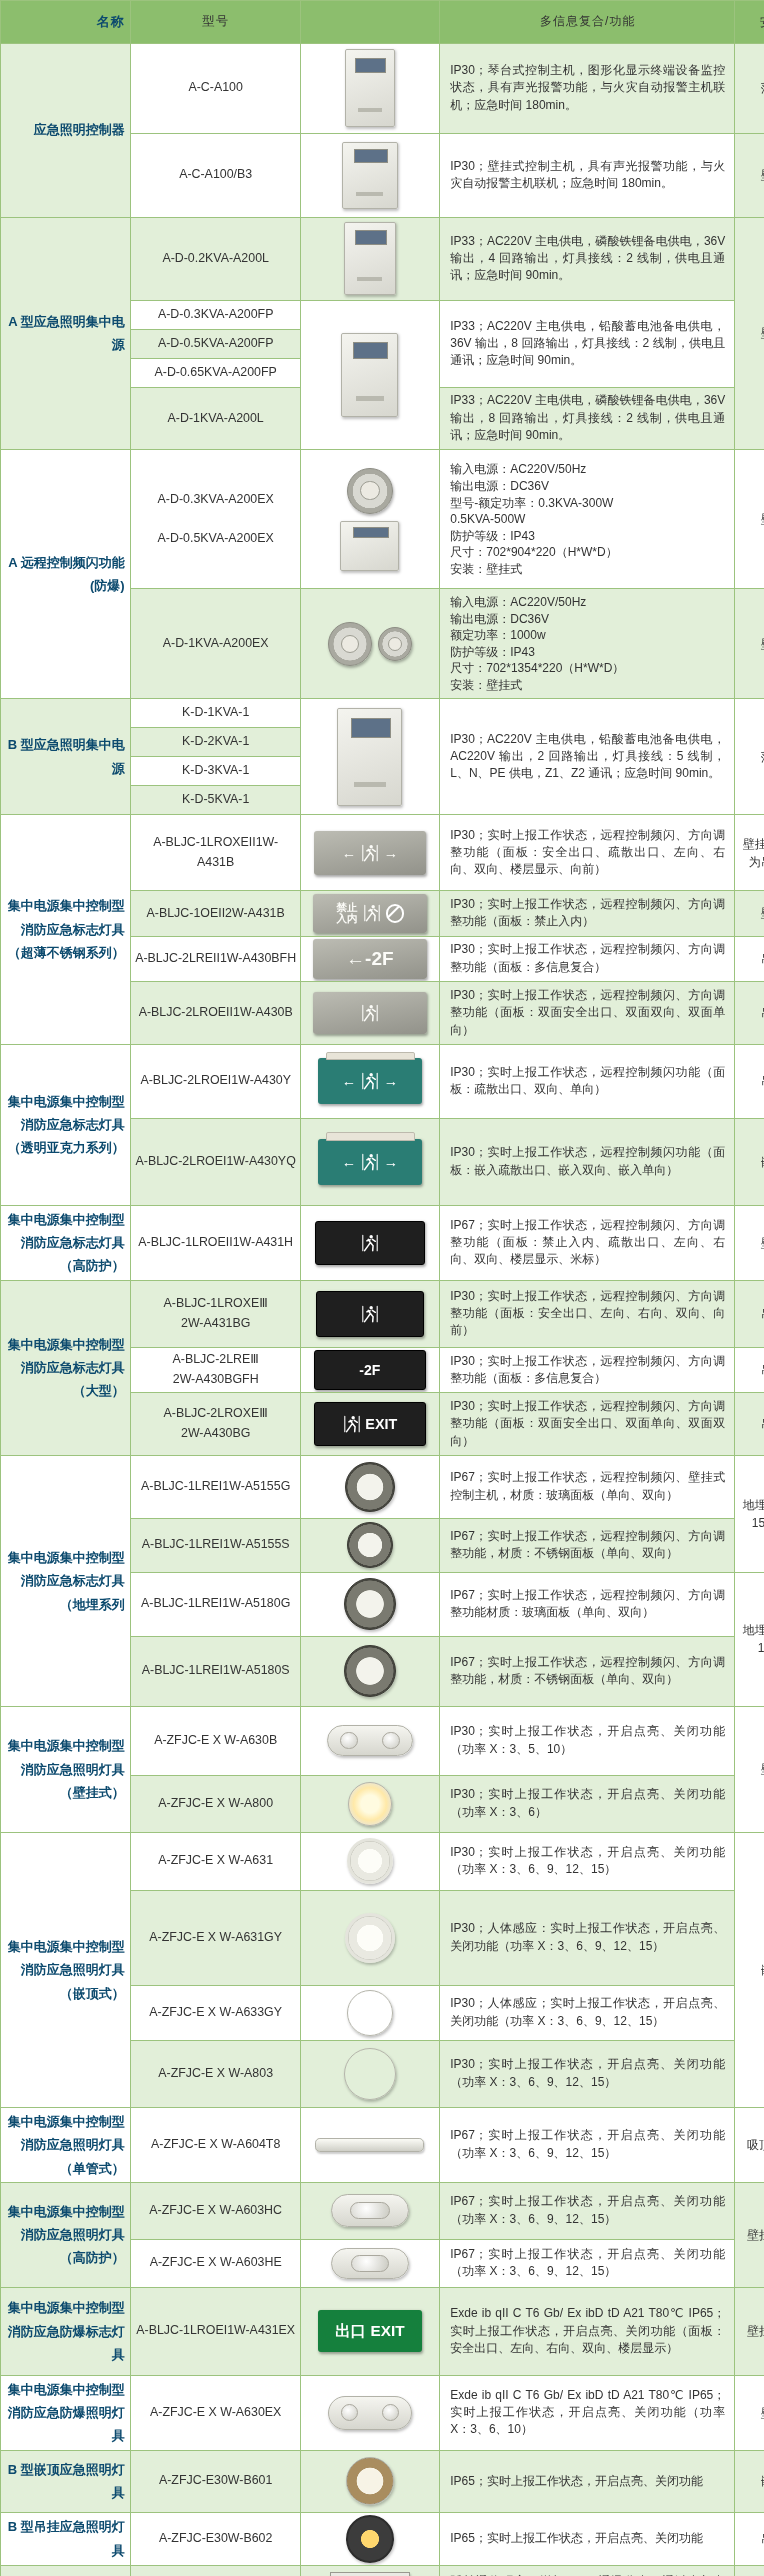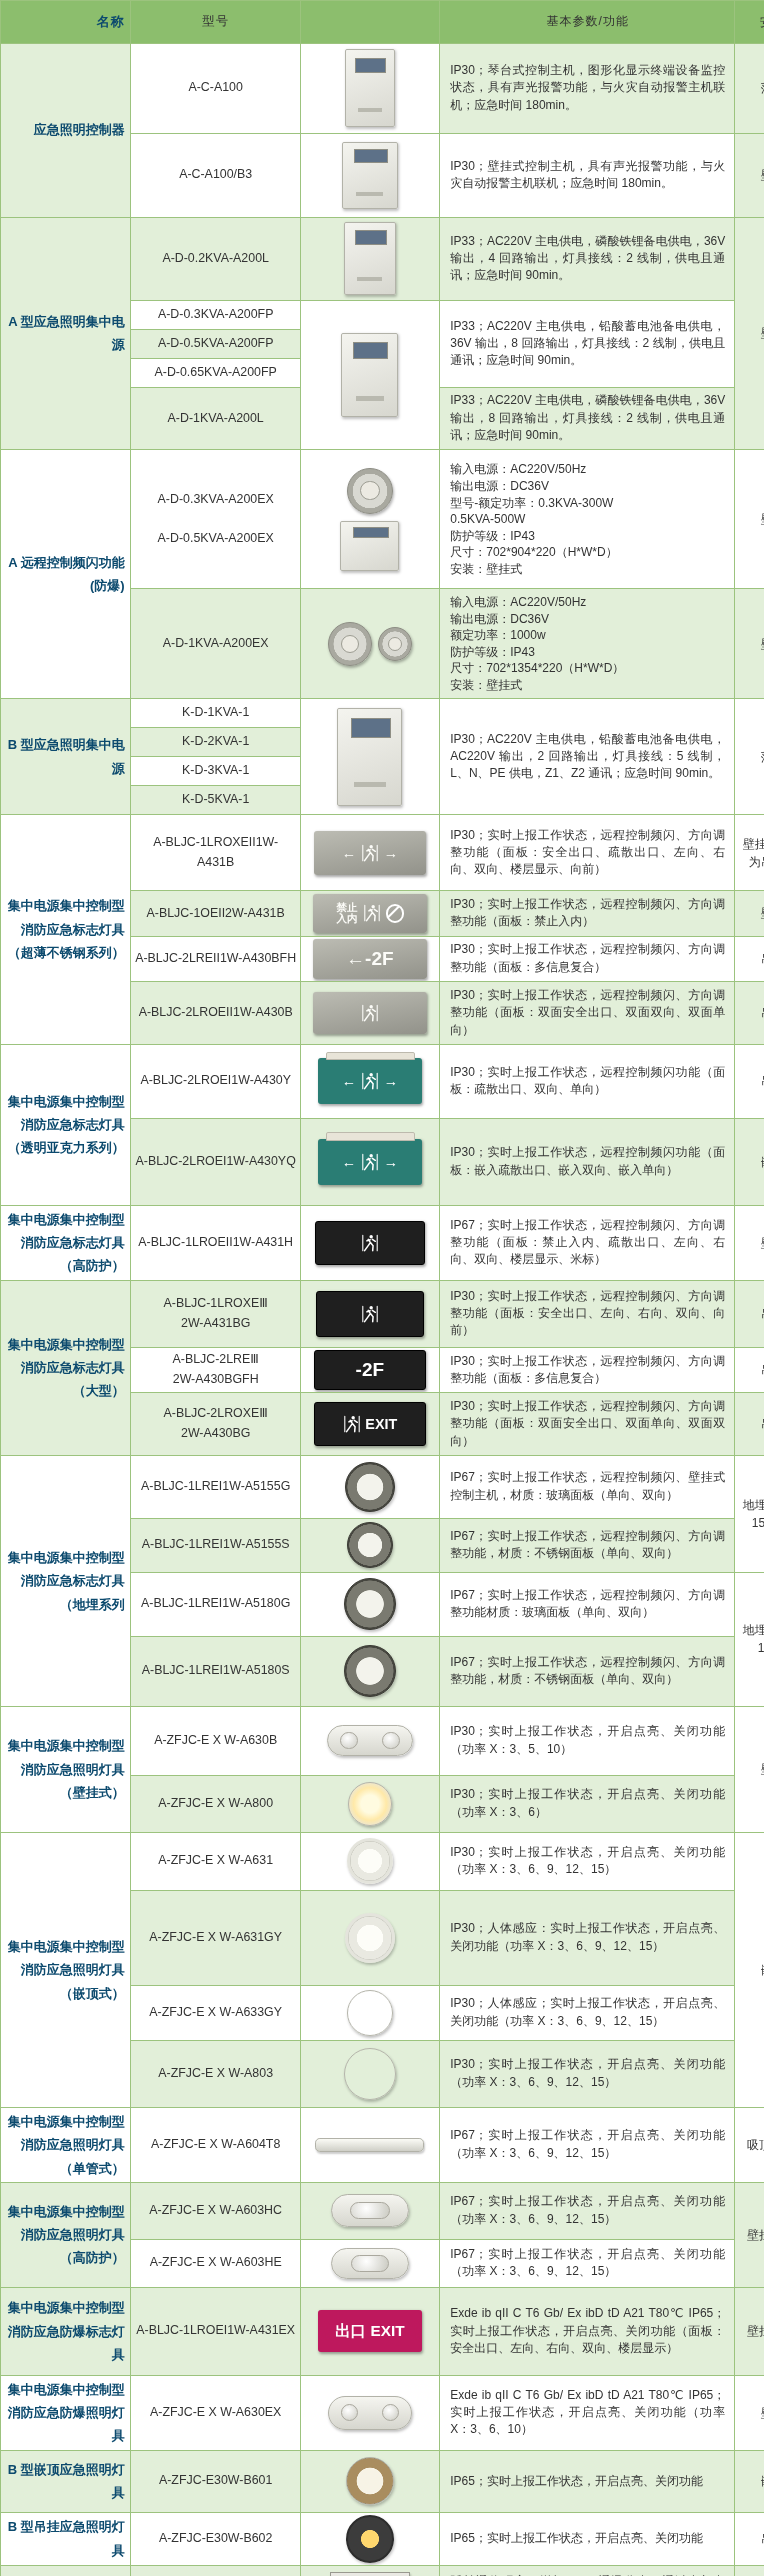--- a/index.html
+++ b/index.html
@@ -18,21 +18,21 @@
   .w{background:#ffffff;}
   .ph{display:flex;align-items:center;justify-content:center;height:100%;}
   .cab{position:relative;background:linear-gradient(160deg,#f4f4ef,#d7d7cf);border:1px solid #b2b2a8;border-radius:1.9px;box-shadow:1px 1.9px 2.9px rgba(0,0,0,.25);}
   .cab .scr{position:absolute;top:10%;left:20%;width:60%;height:18%;background:#5d7188;border:1px solid #8e8e84;}
   .cab .dot{position:absolute;bottom:18%;left:25%;width:50%;height:6%;background:#b9b9af;}
   .sign{display:flex;align-items:center;justify-content:center;gap:4.8px;color:#fff;font-weight:bold;font-size:14.3px;border-radius:2.9px;box-shadow:1px 1.9px 2.9px rgba(0,0,0,.35);padding:1.9px 3.8px;}
   .sign.steel{background:linear-gradient(170deg,#bcbcb3,#92928a);color:#fcfcf8;}
   .sign.dark{background:#1f1f1f;border:1px solid #000;}
   .sign.teal{background:#2a7d74;position:relative;}
   .sign.teal::before{content:"";position:absolute;top:-6.7px;left:8%;width:84%;height:6.7px;background:#e8e4d8;border:1px solid #bdb9ad;border-radius:1.9px 1.9px 0 0;}
-  .sign.green{background:#be185d;}
+  .sign.green{background:#15803d;}
   .sign .man{display:flex;align-items:center;justify-content:center;}
   .sign .man svg{display:block;}
   .noentry{width:14.3px;height:14.3px;border:2.4px solid #fff;border-radius:50%;position:relative;flex:0 0 auto;}
   .noentry::after{content:"";position:absolute;left:-2.9px;top:4.8px;width:17px;height:2.4px;background:#fff;transform:rotate(-45deg);}
   .lamp{border-radius:50%;box-shadow:1px 1.9px 2.9px rgba(0,0,0,.25);border:1px solid #b5b5ab;}
   .lamp.opal{background:radial-gradient(circle at 45% 40%,#ffffff 0 35%,#ececе6 60%,#cfcfc6 100%);}
   .lamp.glow{background:radial-gradient(circle,#fffbe0 0 30%,#ffe9a8 55%,#e6e6de 80%);}
   .lamp.ring{background:radial-gradient(circle,#fdfdf8 0 42%,#e9e9e1 43% 68%,#cfcfc6 69%);border:3.8px solid #e4e4dc;}
   .lamp.buried{background:radial-gradient(circle,#f3f3ec 0 38%,#7a7a70 40% 66%,#474740 67%);border:1.9px solid #3a3a34;}
   .lamp.bronze{background:radial-gradient(circle,#f7f3e6 0 40%,#a98d5f 42% 70%,#6d5a3a 71%);}
@@ -48,21 +48,21 @@
 </head>
 <body>
 
 <div class="page">
 <table>
   <tbody>
         <tr style="height:34px">
     <th class="c-name">名称</th>
     <th class="c-model">型号</th>
     <th class="c-img"></th>
-    <th class="c-par" style="text-align:center">基本参数/功能</th>
+    <th class="c-par" style="text-align:center">多信息复合/功能</th>
     <th class="c-ins">安装</th>
   </tr>
 
   <tr style="height:90px">
     <td class="c-name g" rowspan="2">应急照明控制器</td>
     <td class="c-model w">A-C-A100</td>
     <td class="c-img w">
             <div class="ph">
               <div class="cab" style="width:48px;height:76px">
                 <span class="scr"></span>
@@ -339,21 +339,21 @@
             </div>
           </td>
     <td class="c-par g">IP30；实时上报工作状态，远程控制频闪、方向调整功能（面板：安全出口、左向、右向、双向、向前）</td>
     <td class="c-ins g">吊装</td>
   </tr>
   <tr style="height:41px">
     <td class="c-model w">A-BLJC-2LREⅢ
 2W-A430BGFH</td>
     <td class="c-img w">
             <div class="ph">
-              <div class="sign dark" style="width:103px;height:34px;font-size:19px">
+              <div class="sign dark" style="width:103px;height:34px;font-size:14px">
                 <span>-2F</span>
               </div>
             </div>
           </td>
     <td class="c-par w">IP30；实时上报工作状态，远程控制频闪、方向调整功能（面板：多信息复合）</td>
     <td class="c-ins w">吊装</td>
   </tr>
   <tr style="height:61px">
     <td class="c-model g">A-BLJC-2LROXEⅢ
 2W-A430BG</td>

